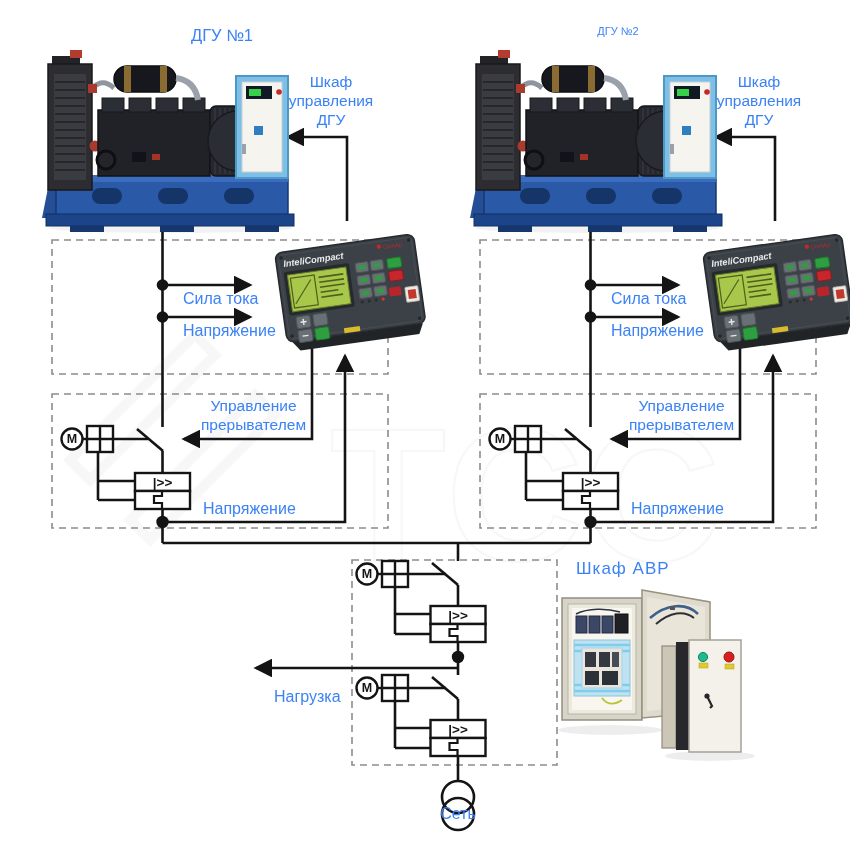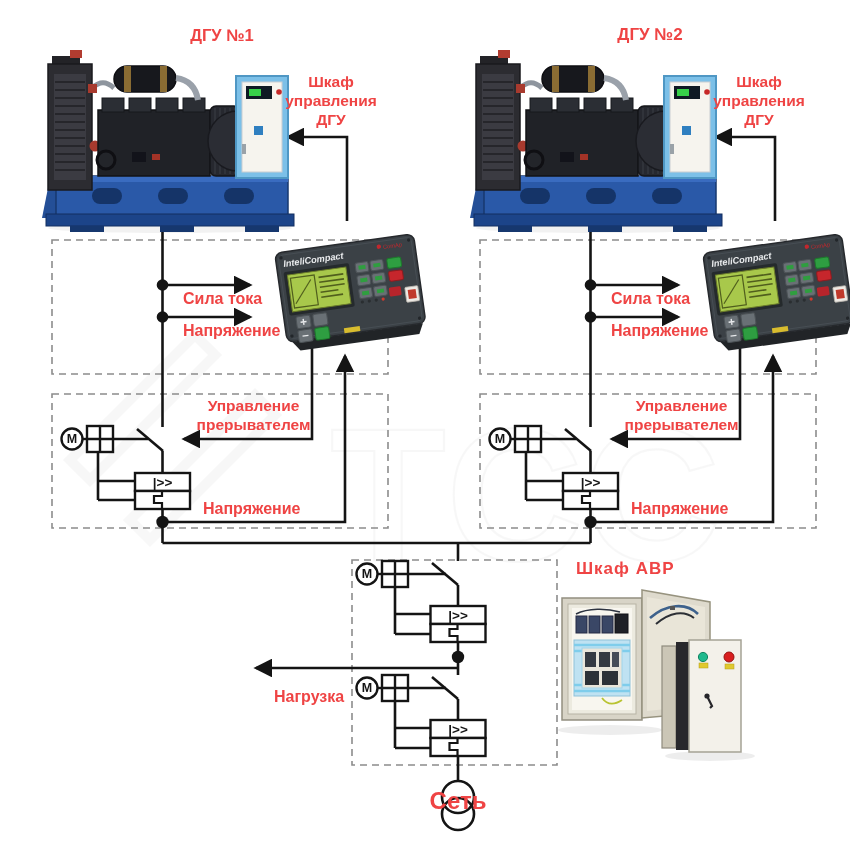--- a/index.html
+++ b/index.html
@@ -1,19 +1,19 @@
 <!DOCTYPE html>
 <html><head>
 <meta charset="utf-8">
 <style>
   html,body{margin:0;padding:0;background:#fff;}
   #stage{position:relative;width:850px;height:850px;background:#ffffff;overflow:hidden;
          font-family:"Liberation Sans","DejaVu Sans",sans-serif;}
   #diagram-svg{position:absolute;left:0;top:0;}
-  .lbl{position:absolute;color:#ef4444;font-weight:bold;white-space:pre-line;z-index:5;line-height:1.22;}
+  .lbl{position:absolute;color:#3b82f6;font-weight:normal;white-space:pre-line;z-index:5;line-height:1.22;}
   .ctr{text-align:center;}
 </style>
 </head>
 <body>
 
 <div id="stage">
 
 <svg id="diagram-svg" width="850" height="850" viewBox="0 0 850 850">
   <defs>
     <marker id="arr" viewBox="0 0 10 10" refX="8.6" refY="5" markerWidth="7.2" markerHeight="7.2" orient="auto-start-reverse">
@@ -255,21 +255,21 @@
     <circle cx="145" cy="73" r="4.6" fill="#1fb98d" stroke="#0f8360" stroke-width="1"></circle>
     <rect x="141" y="79" width="9" height="5" fill="#e0c92f" stroke="#b5a118" stroke-width="0.5"></rect>
     <circle cx="171" cy="73" r="5" fill="#d81f1f" stroke="#971212" stroke-width="1"></circle>
     <rect x="167" y="80" width="9" height="5" fill="#e0c92f" stroke="#b5a118" stroke-width="0.5"></rect>
     <circle cx="149" cy="112" r="2.6" fill="#26262a"></circle>
     <path d="M149,112 L154,122 L152,124" stroke="#26262a" stroke-width="2.2" fill="none"></path>
   </g>
 </svg>
 
 <div class="lbl ctr" style="left:152px;top:25px;width:140px;font-size:16.5px;">ДГУ №1</div>
-<div class="lbl ctr" style="left:580px;top:25px;width:140px;font-size:17px;">ДГУ №2</div>
+<div class="lbl ctr" style="left:548px;top:25px;width:140px;font-size:11px;">ДГУ №2</div>
 
 <div class="lbl ctr" style="left:282px;top:73px;width:98px;font-size:15.5px;">Шкаф
 управления
 ДГУ</div>
 <div class="lbl ctr" style="left:710px;top:73px;width:98px;font-size:15.5px;">Шкаф
 управления
 ДГУ</div>
 
 <div class="lbl" style="left:183px;top:289px;font-size:16px;">Сила тока</div>
 <div class="lbl" style="left:183px;top:321px;font-size:16px;">Напряжение</div>
@@ -279,15 +279,15 @@
 <div class="lbl ctr" style="left:196px;top:397px;width:115px;font-size:15.5px;">Управление
 прерывателем</div>
 <div class="lbl ctr" style="left:624px;top:397px;width:115px;font-size:15.5px;">Управление
 прерывателем</div>
 
 <div class="lbl" style="left:203px;top:499px;font-size:16px;">Напряжение</div>
 <div class="lbl" style="left:631px;top:499px;font-size:16px;">Напряжение</div>
 
 <div class="lbl" style="left:274px;top:671px;font-size:16px;margin-top:16px;">Нагрузка</div>
 <div class="lbl" style="left:576px;top:559px;font-size:17px;letter-spacing:1px;">Шкаф АВР</div>
-<div class="lbl ctr" style="left:418px;top:786px;width:80px;font-size:24px;">Сеть</div>
+<div class="lbl ctr" style="left:418px;top:804px;width:80px;font-size:16px;">Сеть</div>
 
 </div>
 
 </body></html>

